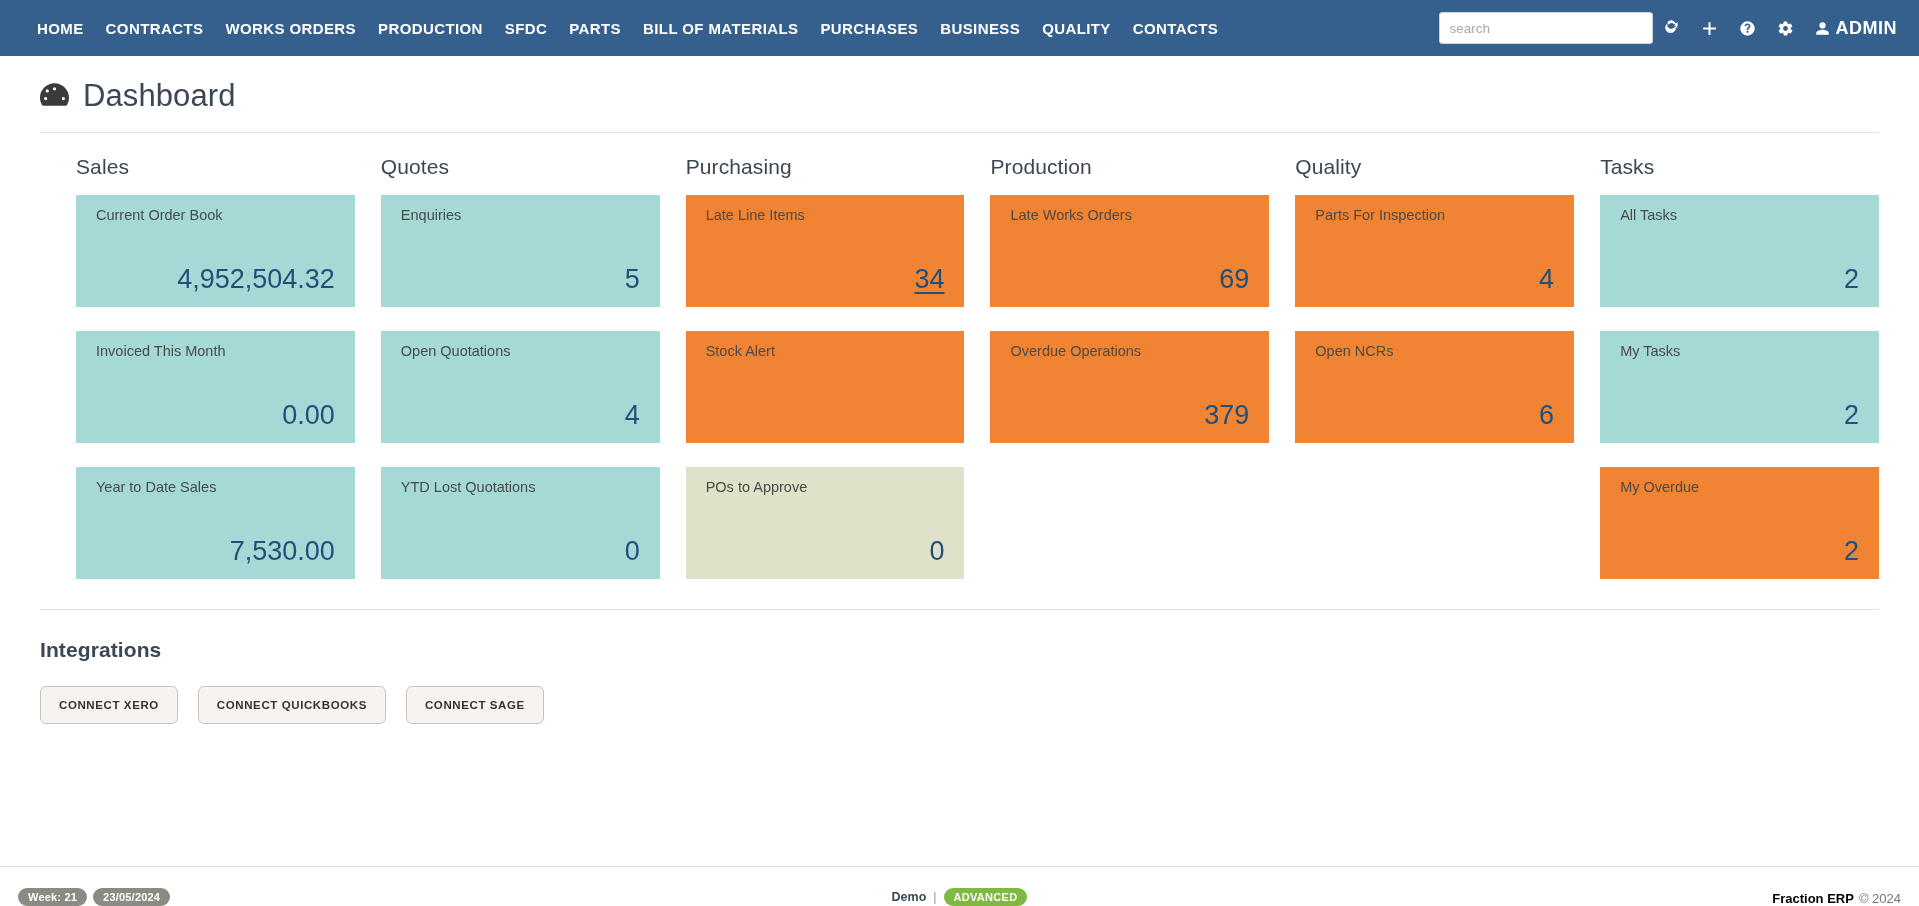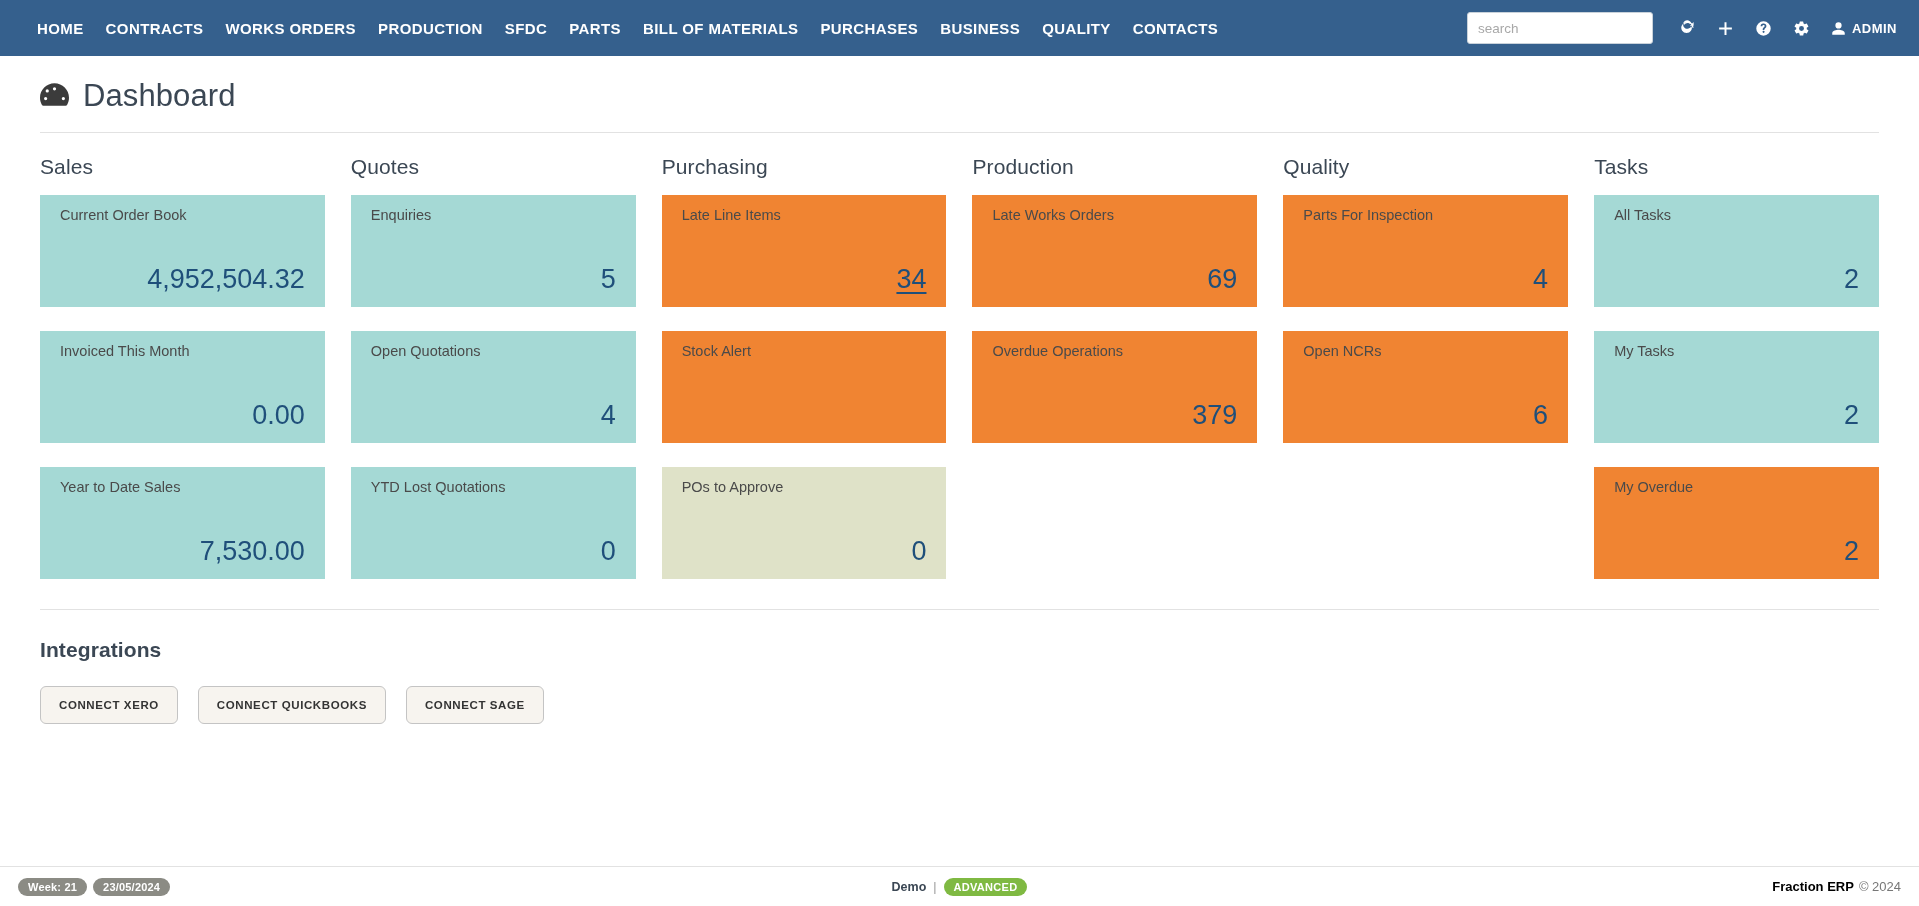--- a/index.html
+++ b/index.html
@@ -41,31 +41,30 @@
     cursor: pointer;
   }
 
   .nav-right {
     margin-left: auto;
     display: flex;
     align-items: center;
     gap: 0px;
   }
   .search-box {
-    width: 186px;
+    width: 214px;
     height: 32px;
     border: 1px solid #c9d2da;
     border-radius: 3px;
     background: #ffffff;
     padding: 0 10px;
     font-size: 13.5px;
     font-family: "Liberation Sans", sans-serif;
     color: #555;
     outline: none;
-    margin-right: 16px;
   }
   .search-box::placeholder { color: #a8a8a8; }
 
   .nav-icon-btn {
     width: 30px;
     height: 30px;
     display: flex;
     align-items: center;
     justify-content: center;
     color: #ffffff;
@@ -73,21 +72,21 @@
     background: transparent;
     border: none;
     margin: 0 4px;
   }
   .nav-icon-btn svg { display: block; fill: #ffffff; }
   .admin-btn {
     display: flex;
     align-items: center;
     gap: 6px;
     color: #ffffff;
-    font-size: 13px;
+    font-size: 18px;
     font-weight: bold;
     letter-spacing: 0.5px;
     cursor: pointer;
     margin-left: 10px;
     margin-right: 4px;
     white-space: nowrap;
   }
   .admin-btn svg { fill: #ffffff; display: block; }
 
   
@@ -109,20 +108,21 @@
     background: #e2e2e2;
     margin: 18px 40px 0 40px;
   }
 
   
   .columns {
     display: flex;
     padding: 0 40px;
     margin-top: 22px;
     gap: 26px;
+    margin-left: 36px;
   }
   .column { flex: 1 1 0; min-width: 0; }
   .column-title {
     font-size: 21px;
     font-weight: normal;
     color: #3b4754;
     margin-bottom: 16px;
     letter-spacing: 0.1px;
   }
   .card {
@@ -184,21 +184,21 @@
     white-space: nowrap;
   }
 
   
   .footer {
     position: absolute;
     left: 0; right: 0; bottom: 0;
     height: 40px;
     border-top: 1px solid #e2e2e2;
     display: flex;
-    align-items: center;
+    align-items: flex-end;
     padding: 0 18px;
   }
   .footer-left { display: flex; align-items: center; gap: 6px; }
   .pill {
     background: #8b8b84;
     color: #ffffff;
     font-size: 11px;
     font-weight: bold;
     border-radius: 10px;
     padding: 3px 10px;

